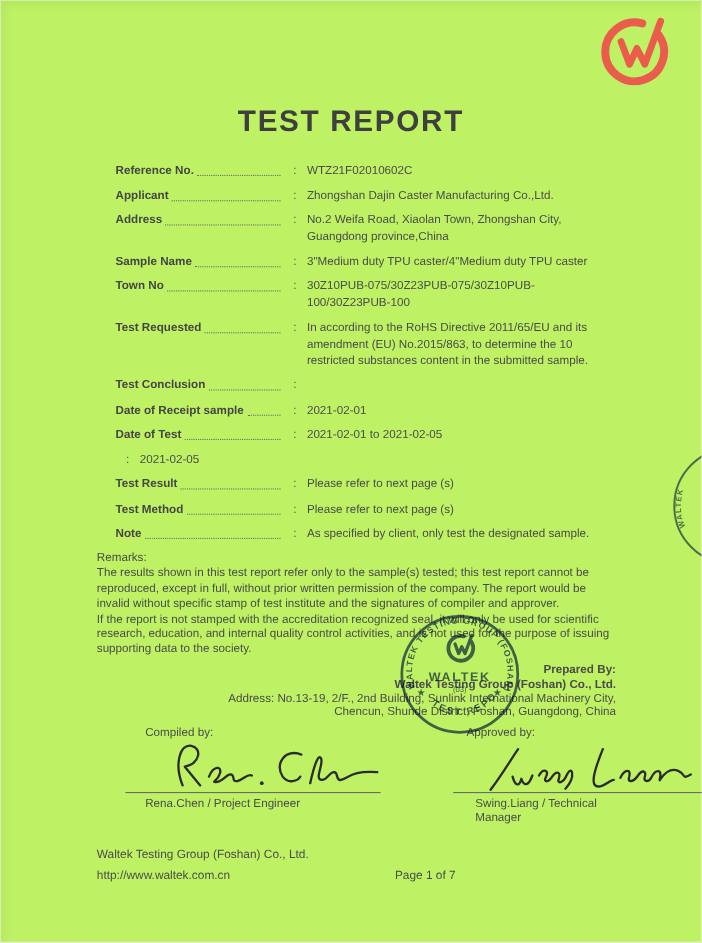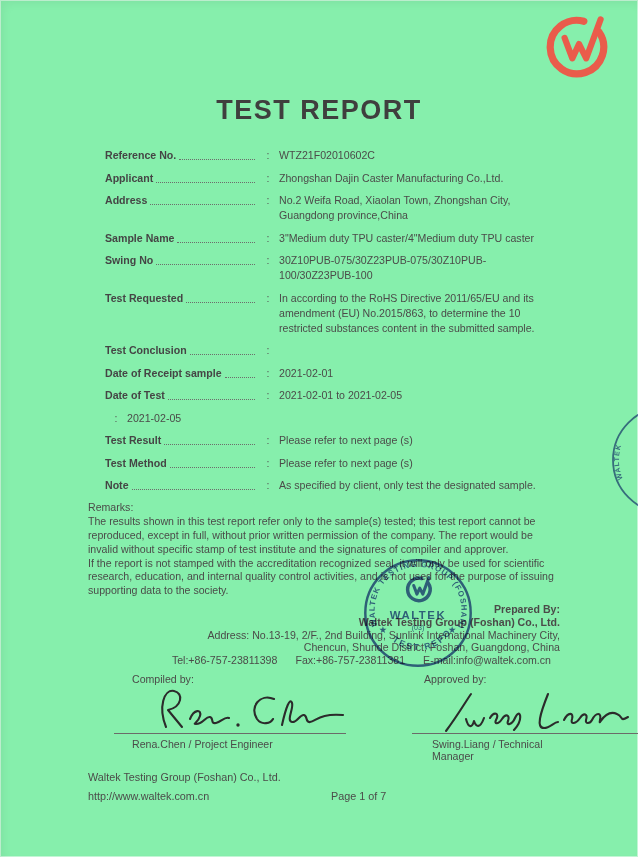--- a/index.html
+++ b/index.html
@@ -1,19 +1,19 @@
 <!DOCTYPE html>
 <html><head>
 <meta charset="utf-8">
 <style>
   * { margin:0; padding:0; box-sizing:border-box; }
   body { width:638px; height:857px; font-family:"Liberation Sans", sans-serif; background:#e9e7e2; }
   .page {
     position:relative; width:638px; height:857px;
-    background:#86efac; color:#4b4b49; overflow:hidden;
+    background:#bef264; color:#4b4b49; overflow:hidden;
     box-shadow: inset 4px 4px 8px rgba(0,0,0,0.05), inset 0 0 0 1px rgba(255,255,255,0.5);
   }
   
   .logo { position:absolute; top:10px; left:543px; width:72px; height:68px; }
   
   .title {
     position:absolute; top:95px; left:0; width:100%;
     text-align:center; font-size:27px; font-weight:bold; letter-spacing:1.5px; color:#3f3f3e;
   }
   
@@ -43,21 +43,21 @@
   .sig-name.left { left:44px; }
   .sig-name.right { left:344px; }
   .sig-svg { position:absolute; }
   .sig-svg.left { left:60px; top:10px; }
   .sig-svg.right { left:352px; top:12px; }
   
   .stamp { position:absolute; left:356px; top:551px; width:124px; height:124px; mix-blend-mode:multiply; opacity:.88; }
   .edge-stamp { position:absolute; right:0; top:407px; width:28px; height:106px; mix-blend-mode:multiply; opacity:.8; }
   
   .footer { position:absolute; left:88px; top:768px; font-size:10.8px; line-height:19px; color:#4b4b49; }
-  .footer .l2 { display:flex; }
+  .footer .l2 { display:flex;gap:28px; }
   .footer .url { width:243px; }
 </style>
 </head>
 <body>
 
 <div class="page">
 
   <svg class="logo" viewBox="0 0 70 66">
     <path d="M 54.3 21.1 A 26 26 0 1 1 39.7 10.9" fill="none" stroke="#ea5c4b" stroke-width="7" stroke-linecap="round"></path>
     <path d="M 21 27 L 28.5 47 L 35 33 L 42 47 L 56 9" fill="none" stroke="#ea5c4b" stroke-width="6" stroke-linecap="round" stroke-linejoin="round"></path>
@@ -94,21 +94,21 @@
     <div class="frow">
       <span class="flabel">
           <span class="ltext">Sample Name</span>
           <span class="leader"></span>
         </span>
       <span class="fcolon">:</span>
       <span class="fvalue">3"Medium duty TPU caster/4"Medium duty TPU caster</span>
     </div>
     <div class="frow">
       <span class="flabel">
-          <span class="ltext">Swing No</span>
+          <span class="ltext">Town No</span>
           <span class="leader"></span>
         </span>
       <span class="fcolon">:</span>
       <span class="fvalue">30Z10PUB-075/30Z23PUB-075/30Z10PUB-100/30Z23PUB-100</span>
     </div>
     <div class="frow">
       <span class="flabel">
           <span class="ltext">Test Requested</span>
           <span class="leader"></span>
         </span>
@@ -171,21 +171,20 @@
       <div class="rhead">Remarks:</div>
       <div>The results shown in this test report refer only to the sample(s) tested; this test report cannot be reproduced, except in full, without prior written permission of the company. The report would be invalid without specific stamp of test institute and the signatures of compiler and approver.</div>
       <div>If the report is not stamped with the accreditation recognized seal, it will only be used for scientific research, education, and internal quality control activities, and is not used for the purpose of issuing supporting data to the society.</div>
     </div>
 
     <div class="prepared">
       <div class="bold">Prepared By:</div>
       <div class="bold">Waltek Testing Group (Foshan) Co., Ltd.</div>
       <div>Address: No.13-19, 2/F., 2nd Building, Sunlink International Machinery City,</div>
       <div>Chencun, Shunde District, Foshan, Guangdong, China</div>
-      <div class="contact"><span>Tel:+86-757-23811398</span><span>Fax:+86-757-23811381</span><span>E-mail:info@waltek.com.cn</span></div>
     </div>
 
     <div class="signoff">
       <span class="compiled-label">Compiled by:</span>
       <span class="approved-label">Approved by:</span>
 
       <svg class="sig-svg left" width="200" height="50" viewBox="0 0 200 50">
         <g fill="none" stroke="#2b2b2b" stroke-width="2.1" stroke-linecap="round" stroke-linejoin="round">
           <path d="M18,44 C10,24 16,6 26,8 C36,10 34,24 20,27 L34,44"></path>
           <path d="M42,36 C46,26 54,26 52,33 C50,40 44,41 48,41 C55,41 58,33 62,34 C66,35 62,41 68,40 C73,39 77,33 81,35"></path>

